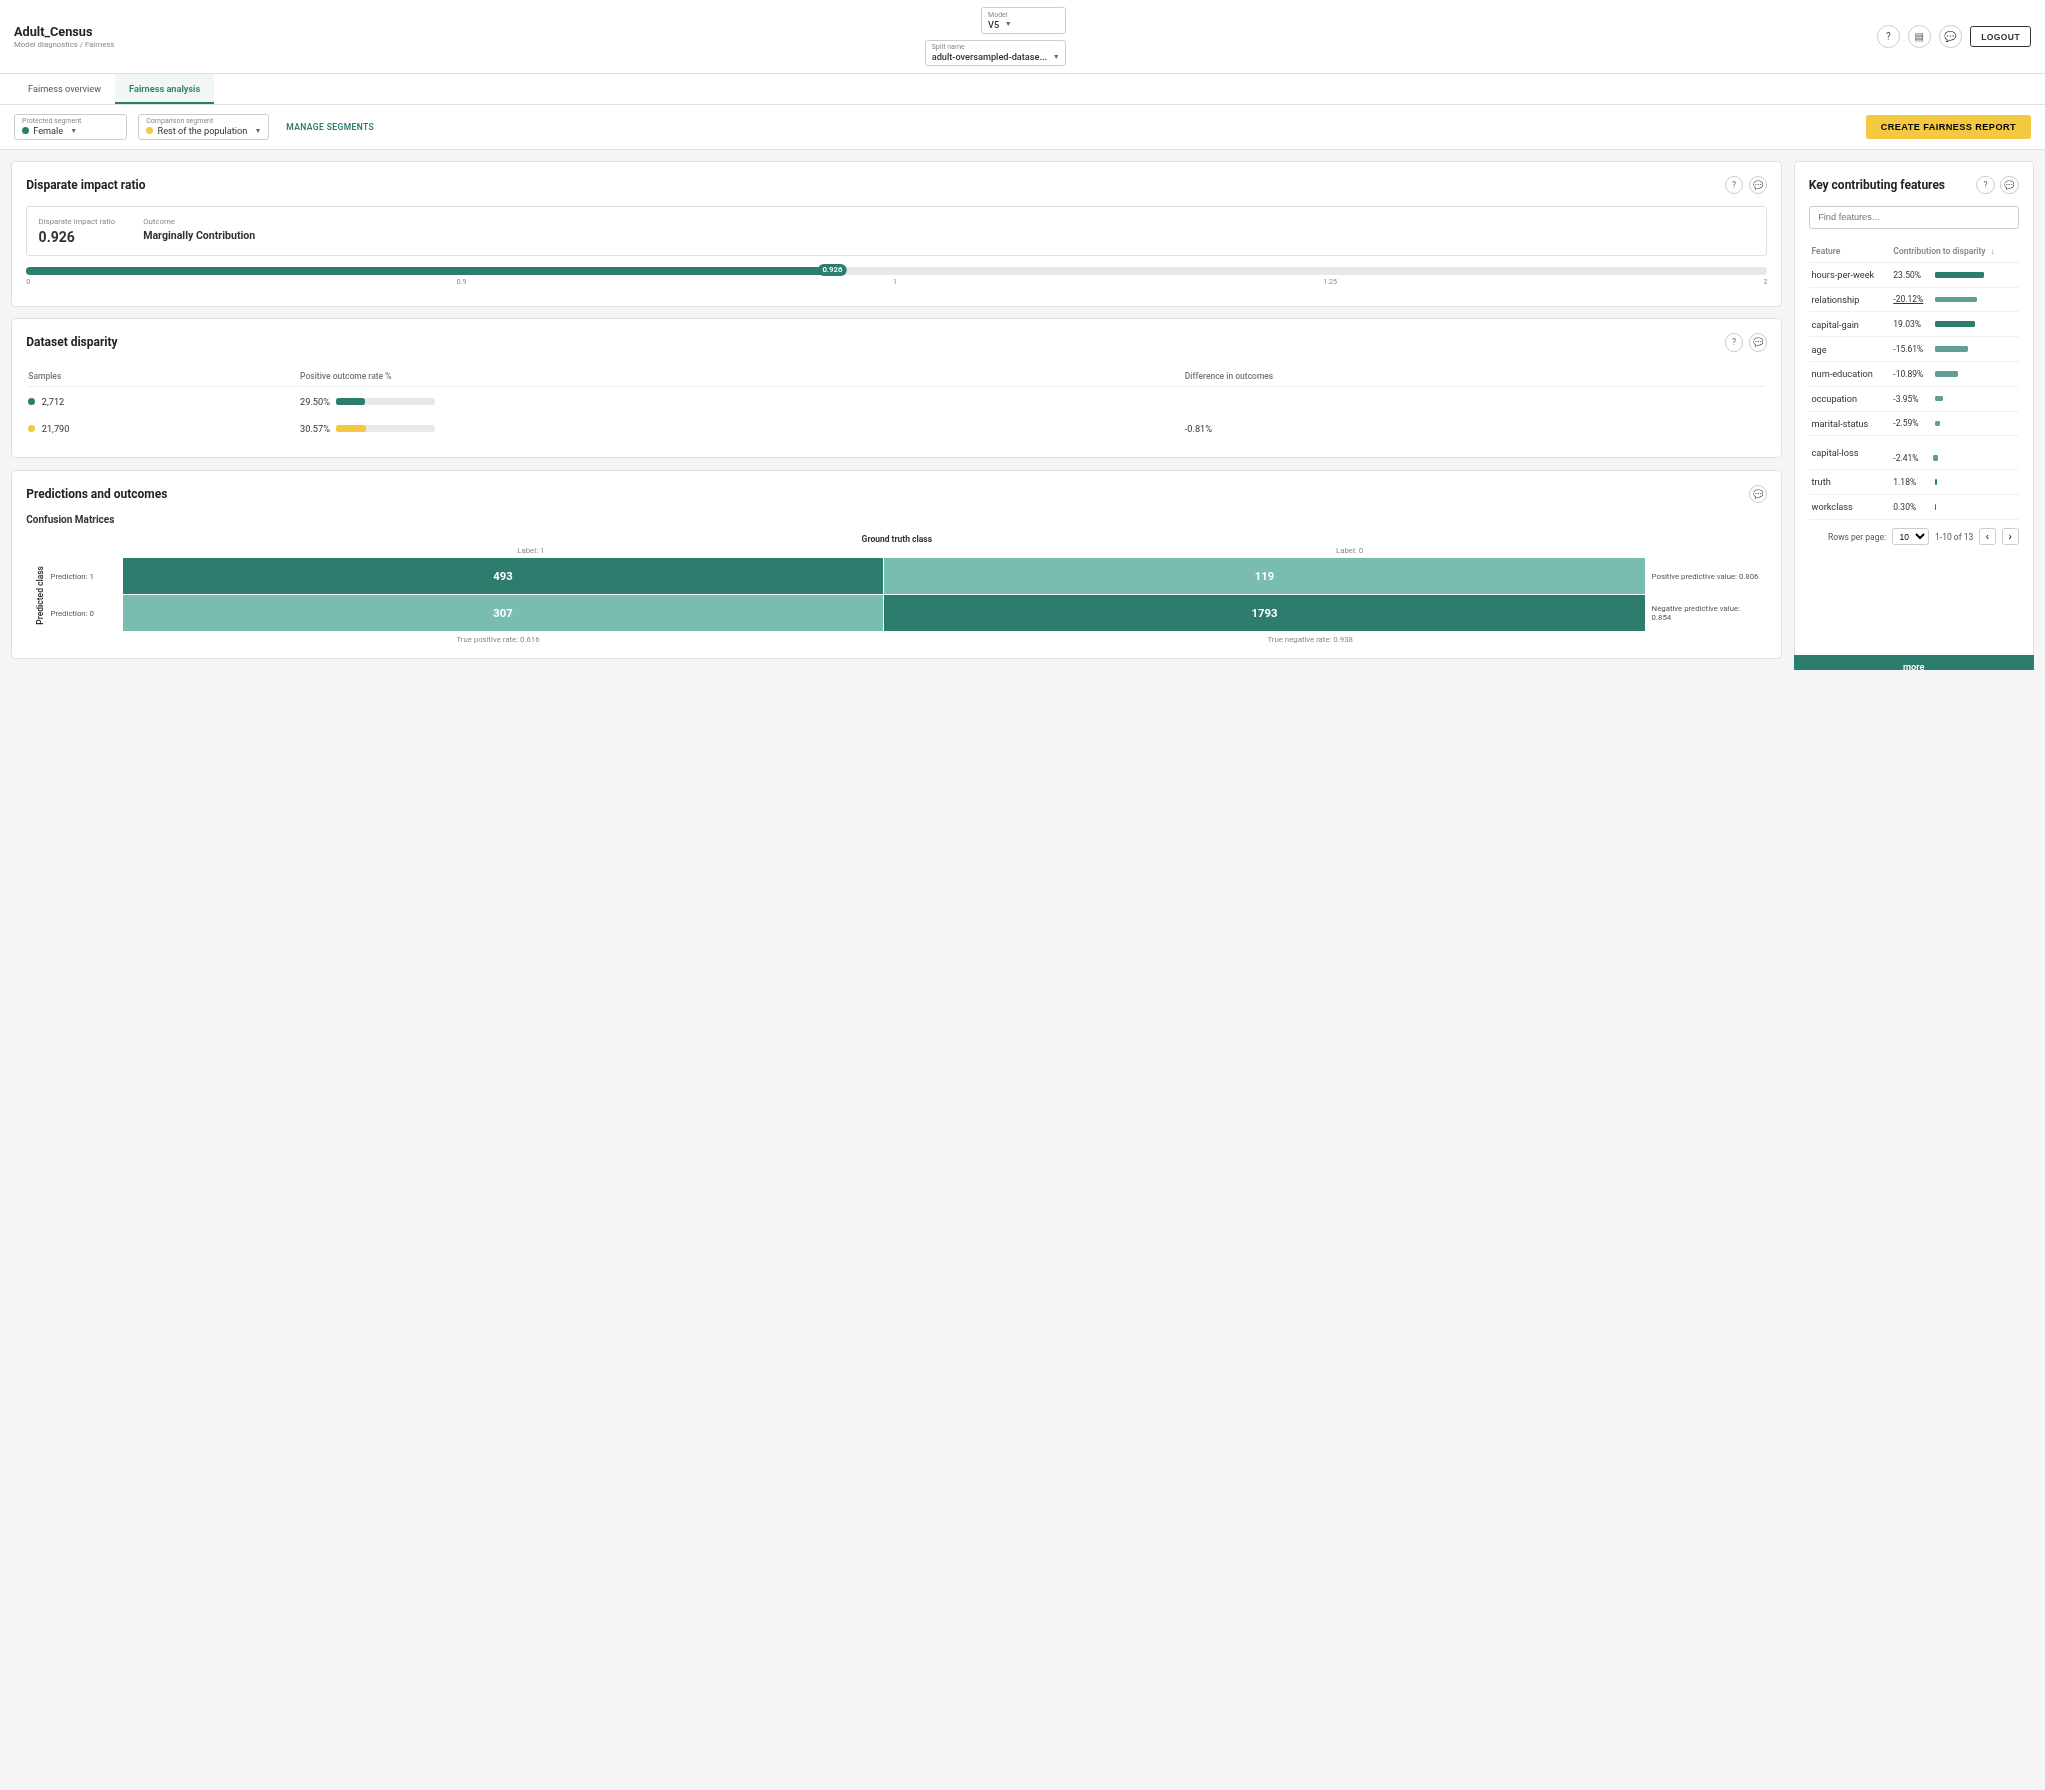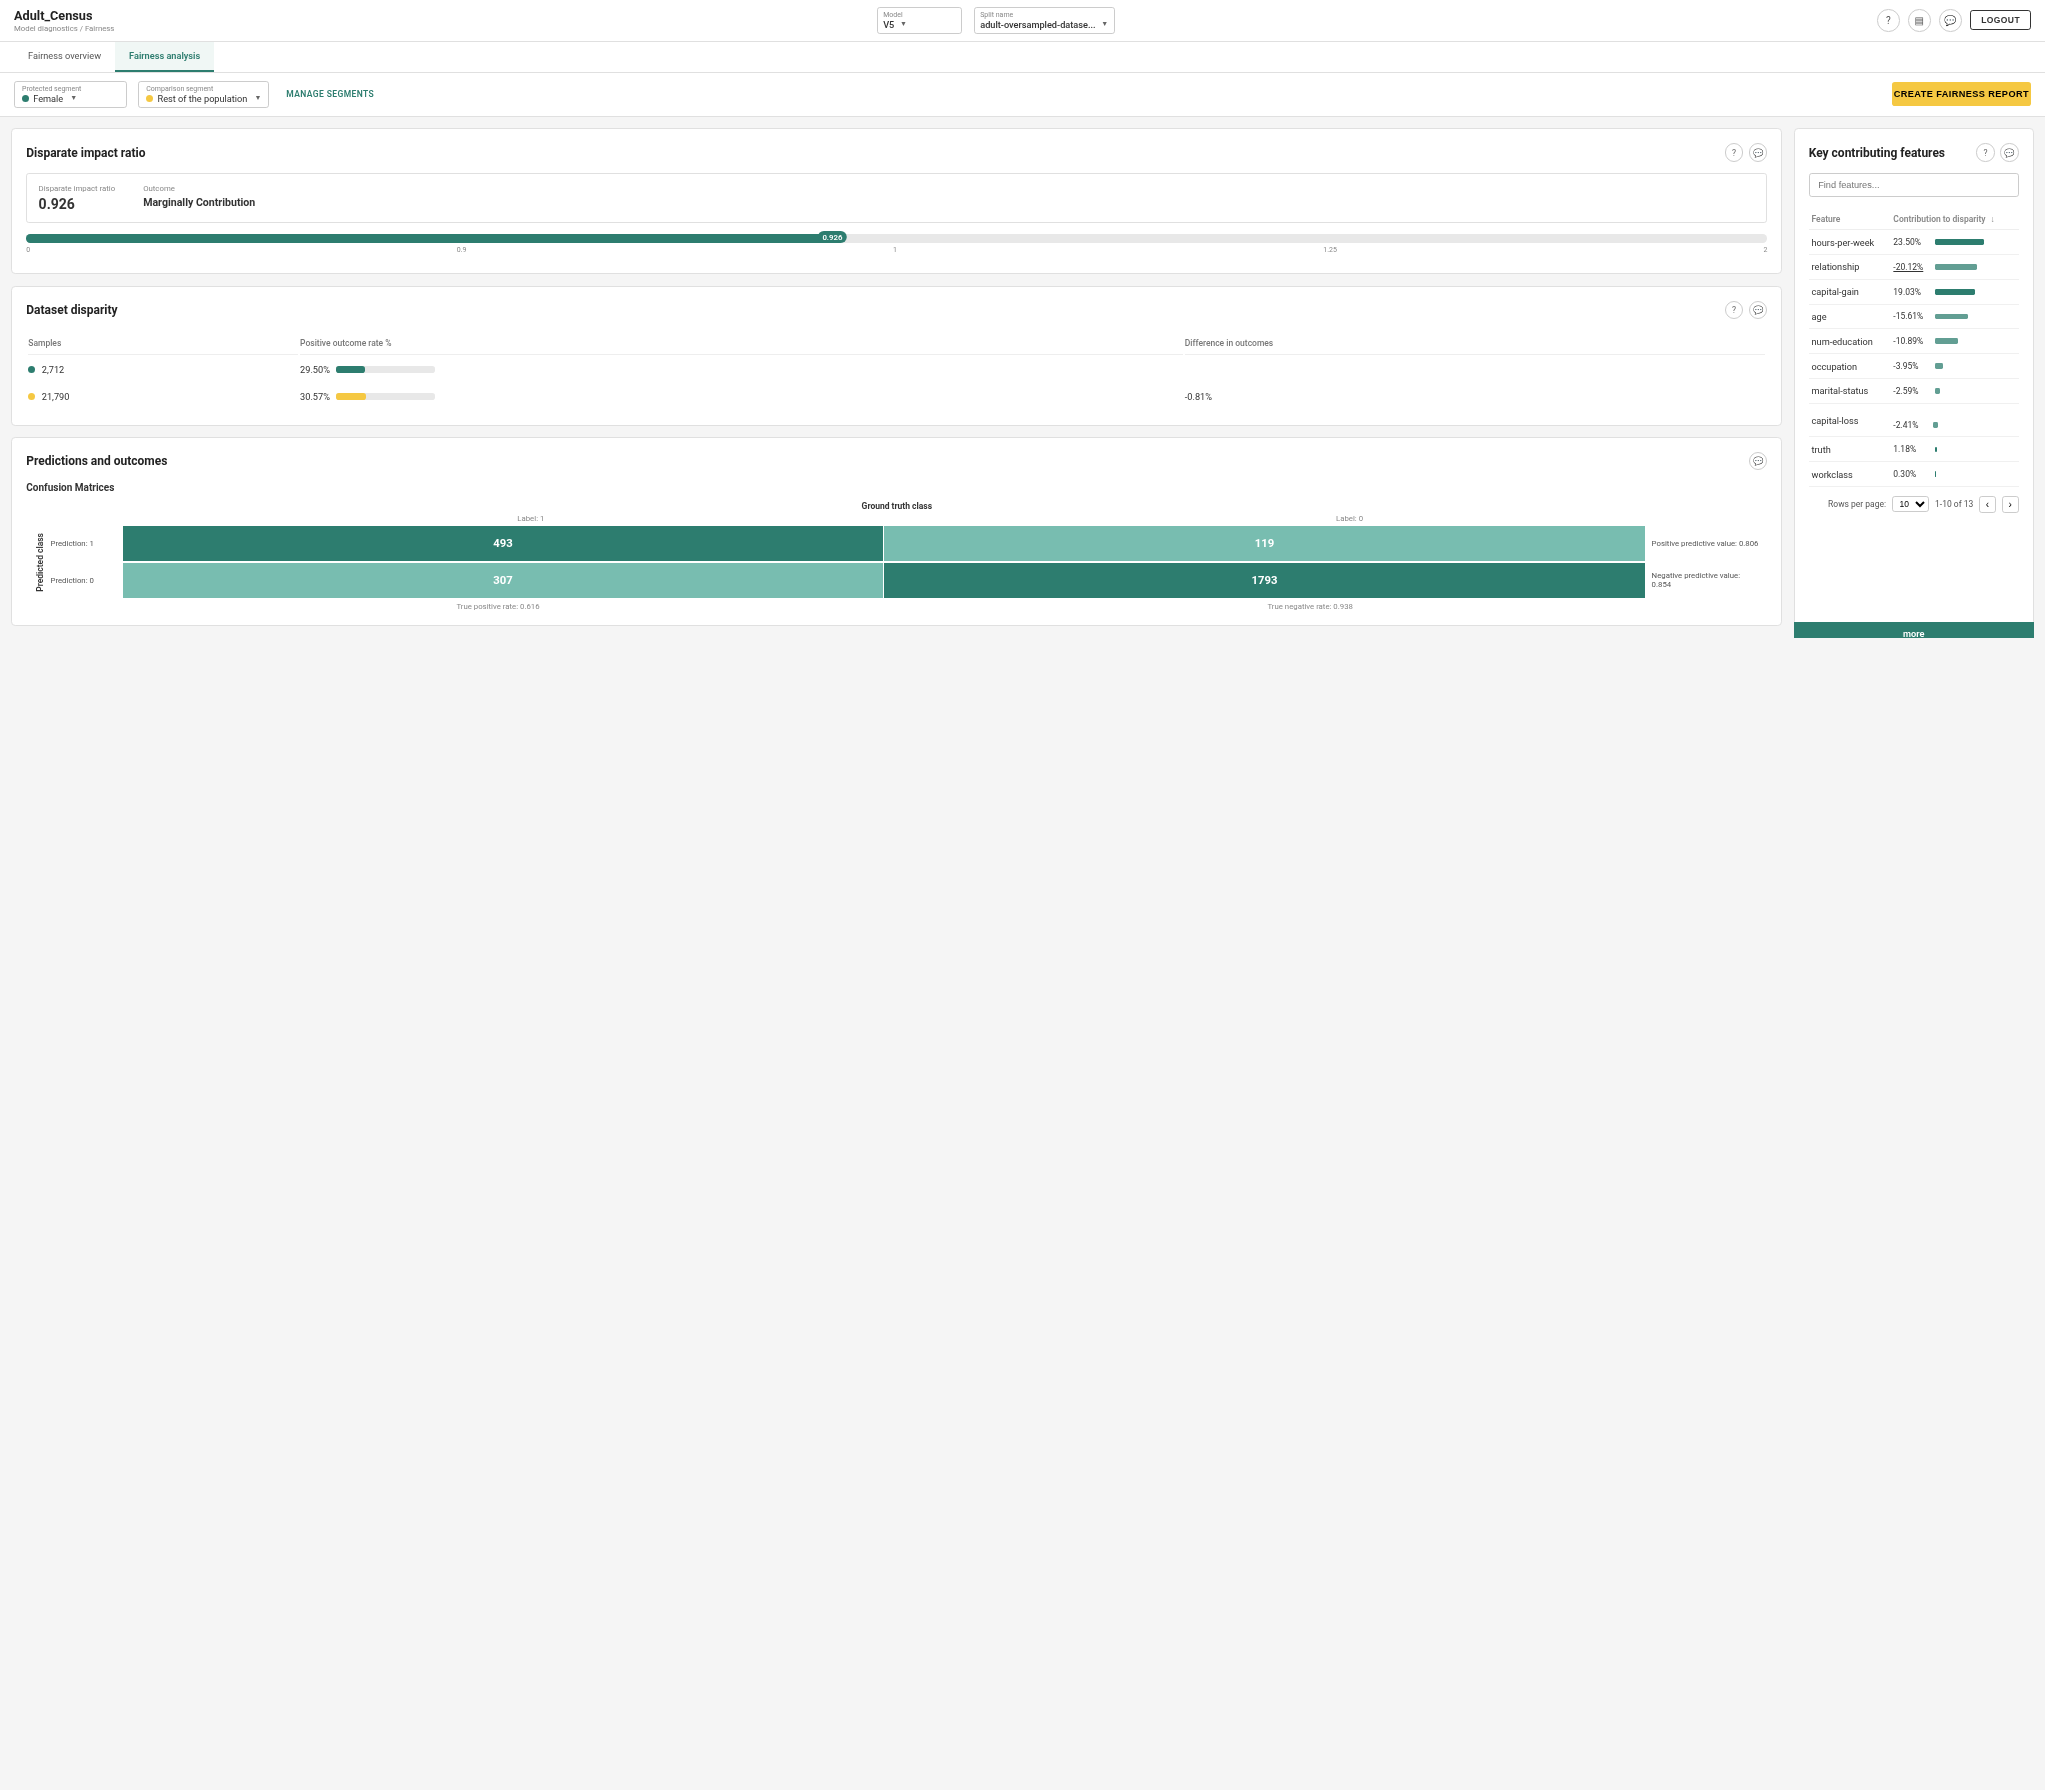--- a/index.html
+++ b/index.html
@@ -3,21 +3,21 @@
   <meta charset="utf-8">
   <style>
     * { box-sizing: border-box; margin: 0; padding: 0; }
     body { font-family: -apple-system, BlinkMacSystemFont, 'Segoe UI', Roboto, sans-serif; background: #f5f5f5; font-size: 9.2px; color: #333; }
 
     
     .header { background: #fff; border-bottom: 0.7px solid #e0e0e0; padding: 7px 14px; display: flex; align-items: center; justify-content: space-between; }
     .header-left { display: flex; flex-direction: column; }
     .header-title { font-size: 12.7px; font-weight: 700; color: #222; }
     .header-subtitle { font-size: 7.8px; color: #888; margin-top: 1.4px; }
-    .header-controls { display: flex; align-items: flex-start; gap: 12px; }
+    .header-controls { display: flex; align-items: flex-end; gap: 6px; flex-direction: column; }
     .model-select, .split-select { display: flex; flex-direction: column; border: 0.7px solid #ccc; border-radius: 2.8px; padding: 2.8px 5.7px; background: #fff; min-width: 85px; cursor: pointer; }
     .model-select label, .split-select label { font-size: 7px; color: #888; }
     .model-select-row, .split-select-row { display: flex; align-items: center; gap: 2.8px; font-size: 9.2px; font-weight: 500; }
     .chevron { font-size: 7px; color: #666; margin-left: 2.8px; }
     .header-icons { display: flex; align-items: center; gap: 8.5px; }
     .icon-btn { width: 22.6px; height: 22.6px; border-radius: 50%; border: 0.7px solid #ccc; background: #fff; display: flex; align-items: center; justify-content: center; cursor: pointer; font-size: 10px; color: #555; }
     .logout-btn { border: 0.7px solid #333; border-radius: 2.8px; padding: 4.2px 10px; background: #fff; font-size: 8.5px; font-weight: 600; cursor: pointer; color: #333; letter-spacing: 0.4px; }
 
     
     .tabs { background: #fff; border-bottom: 0.7px solid #e0e0e0; display: flex; padding: 0 14px; }
@@ -25,21 +25,21 @@
     .tab.active { border-bottom: 2.1px solid #2d7d6f; color: #2d7d6f; font-weight: 600; background: #f0f7f5; }
 
     
     .toolbar { background: #fff; padding: 8.5px 14px; display: flex; align-items: center; gap: 11.3px; border-bottom: 0.7px solid #e0e0e0; }
     .segment-select { display: flex; flex-direction: column; border: 0.7px solid #ccc; border-radius: 2.8px; padding: 2.8px 7px; min-width: 113px; cursor: pointer; background: #fff; }
     .segment-select label { font-size: 7px; color: #888; }
     .segment-select-row { display: flex; align-items: center; gap: 4.2px; font-size: 9.2px; }
     .dot-green { width: 7px; height: 7px; border-radius: 50%; background: #2d7d6f; display: inline-block; }
     .dot-yellow { width: 7px; height: 7px; border-radius: 50%; background: #f5c842; display: inline-block; }
     .manage-link { color: #2d7d6f; font-weight: 600; font-size: 8.5px; cursor: pointer; margin-left: 5.7px; text-transform: uppercase; letter-spacing: 0.4px; }
-    .create-btn { margin-left: auto; background: #f5c842; border: none; border-radius: 2.8px; padding: 7px 2px; font-size: 9.2px; font-weight: 700; cursor: pointer; letter-spacing: 0.4px; text-transform: uppercase; }
+    .create-btn { margin-left: auto; background: #f5c842; border: none; border-radius: 2.8px; padding: 7px 15px; font-size: 9.2px; font-weight: 700; cursor: pointer; letter-spacing: 0.4px; text-transform: uppercase; }
 
     
     .main { display: flex; gap: 0; padding: 11.3px; gap: 11.3px; }
     .left-col { flex: 1; display: flex; flex-direction: column; gap: 11.3px; min-width: 0; }
     .right-col { width: 240px; flex-shrink: 0; }
 
     
     .card { background: #fff; border-radius: 4.2px; border: 0.7px solid #e0e0e0; padding: 14px; }
     .card-header { display: flex; align-items: center; justify-content: space-between; margin-bottom: 11.3px; }
     .card-title { font-size: 12px; font-weight: 700; color: #222; }

